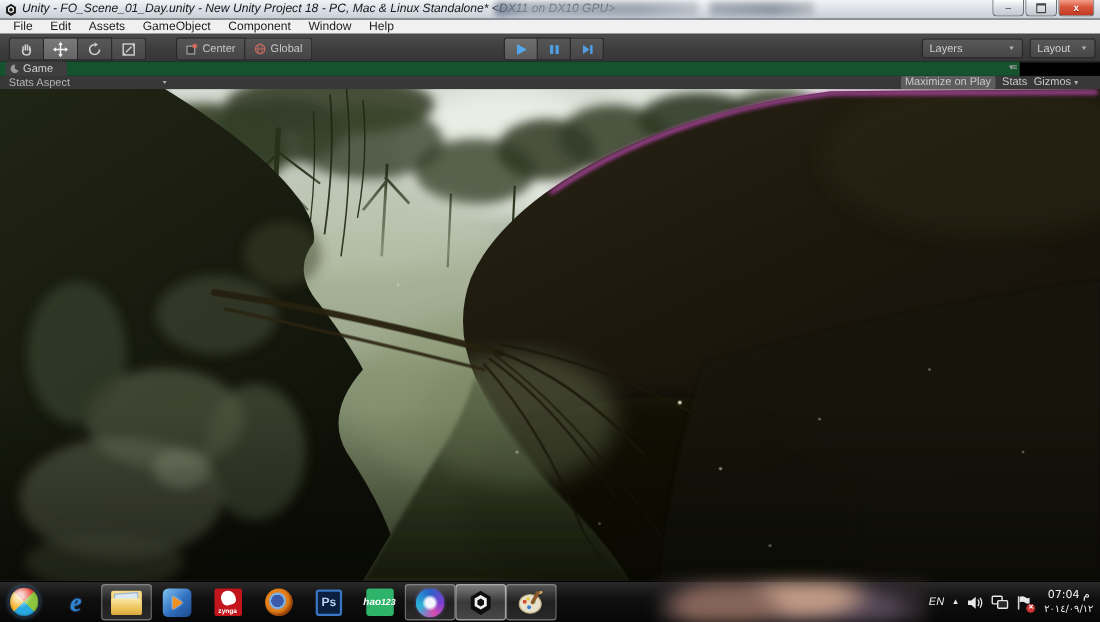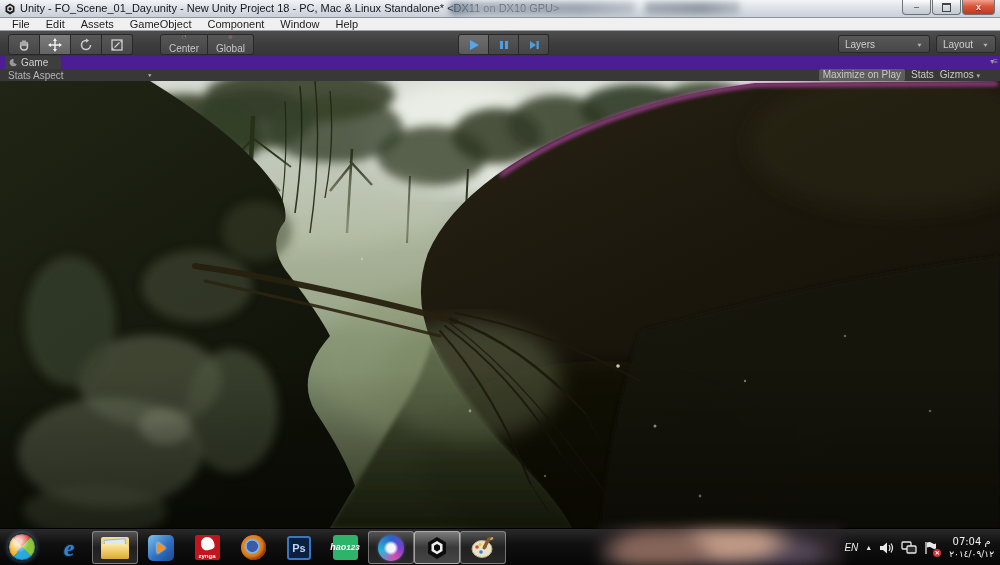--- a/index.html
+++ b/index.html
@@ -6,21 +6,21 @@
   body{width:1000px;height:565px;overflow:hidden;position:relative;
        font-family:"Liberation Sans", sans-serif; background:#000;
        -webkit-font-smoothing:antialiased;}
   .abs{position:absolute;}
 
   
   .titlebar{left:0;top:0;width:1000px;height:17px;
     background:linear-gradient(#f2f4f6,#d8dde4 60%,#c9cfd8);
     border-bottom:1px solid #8e959e; display:flex;align-items:center;}
   .titlebar-icon{width:12px;height:12px;margin:0 4px 0 4px;}
-  .title-text{font-size:11px;color:#15171a;white-space:nowrap;line-height:17px;}
+  .title-text{font-size:11px;color:#15171a;white-space:nowrap;line-height:17px;font-style:italic;}
   .blur-tabs{top:2px;height:13px;border-radius:3px;filter:blur(3px);opacity:.8;}
   .blur-tab-a{left:450px;width:185px;background:linear-gradient(90deg,#5a6b80,#9aa4b0 15%,#8d97a4 70%,#b6bcc4);}
   .blur-tab-b{left:645px;width:95px;background:linear-gradient(90deg,#98a0aa,#7e8894 60%,#b0b6bd);}
   .win-controls{right:5px;top:0;display:flex;}
   .win-btn{width:29px;height:15px;border:1px solid #6d7278;border-top:none;
     border-radius:0 0 4px 4px;margin-left:1px;display:flex;align-items:center;justify-content:center;
     font-size:9px;color:#333;background:linear-gradient(#fdfdfd,#d9dde2 50%,#c3c9d1);box-sizing:border-box;}
   .win-btn.close{width:33px;background:linear-gradient(#f2a08c,#d9563c 45%,#c0381f);color:#fff;
     font-weight:bold;text-shadow:0 1px 1px #7a1d0d;}
   .restore-glyph{width:7px;height:6px;border:1px solid #444;border-top-width:2px;display:inline-block;}
@@ -36,36 +36,36 @@
     border-bottom:1px solid #232323;}
   .tool-group{left:8px;top:3px;display:flex;}
   .tool-btn{width:30px;height:19px;background:linear-gradient(#585858,#474747);
     border:1px solid #282828;border-left-width:0;display:flex;align-items:center;justify-content:center;}
   .tool-btn:first-child{border-left-width:1px;border-radius:3px 0 0 3px;}
   .tool-btn:last-child{border-radius:0 3px 3px 0;}
   .tool-btn.selected{background:linear-gradient(#7b7b7b,#646464);}
   .pill-group{left:160px;top:3px;display:flex;}
   .pill-btn{height:19px;background:linear-gradient(#565656,#454545);
     border:1px solid #282828;border-left-width:0;display:flex;align-items:center;justify-content:center;
-    font-size:10px;color:#c8c8c8;padding:0 8px;gap:4px;flex-direction:column;}
+    font-size:10px;color:#c8c8c8;padding:0 8px;gap:4px;}
   .pill-btn:first-child{border-left-width:1px;border-radius:3px 0 0 3px;}
   .pill-btn:last-child{border-radius:0 3px 3px 0;}
   .play-group{left:458px;top:3px;display:flex;}
   .play-btn{width:29px;height:19px;background:linear-gradient(#565656,#454545);
     border:1px solid #282828;border-left-width:0;display:flex;align-items:center;justify-content:center;}
   .play-btn:first-child{border-left-width:1px;border-radius:3px 0 0 3px;}
   .play-btn:last-child{border-radius:0 3px 3px 0;}
   .play-btn.active{background:linear-gradient(#6f6f6f,#5a5a5a);}
   .dropdown{top:4px;height:18px;background:linear-gradient(#585858,#474747);
     border:1px solid #282828;border-radius:3px;display:flex;align-items:center;
     font-size:10px;color:#cfcfcf;padding:0 6px;justify-content:space-between;box-sizing:border-box;}
   .dd-arrow{font-size:7px;color:#b0b0b0;transform:scaleY(.8);}
 
   
-  .tabstrip{left:0;top:56px;width:1000px;height:13px;background:#4c1d95;}
+  .tabstrip{left:0;top:56px;width:879px;height:13px;background:#14532d;padding-left:48px;}
   .game-tab{left:5px;top:0;height:13px;width:56px;background:#3e3e3e;
     border-radius:3px 3px 0 0;display:flex;align-items:center;padding-left:4px;gap:3px;box-sizing:border-box;}
   .game-tab-label{font-size:10px;color:#cfcfcf;}
   .panel-menu{right:3px;top:1px;font-size:8px;color:#9a9a9a;letter-spacing:-1px;}
   .game-toolbar{left:0;top:69px;width:1000px;height:12px;background:#383838;
     border-bottom:1px solid #1d1d1d;}
   .aspect{left:8px;top:0;display:flex;align-items:center;font-size:10px;color:#b5b5b5;height:12px;}
   .aspect .dd-arrow{position:absolute;left:140px;}
   .gt-right{right:20px;top:0;height:12px;display:flex;align-items:center;gap:6px;}
   .gt-btn{font-size:10px;color:#c9c9c9;line-height:12px;}

